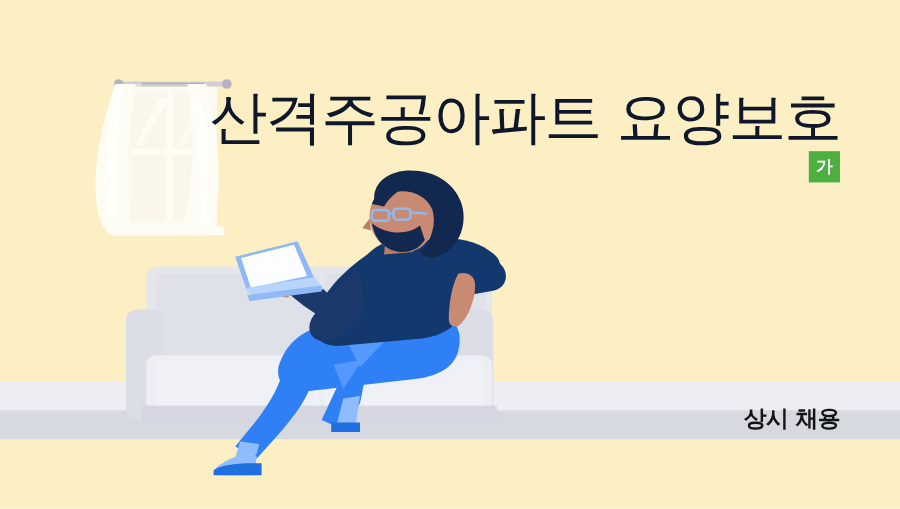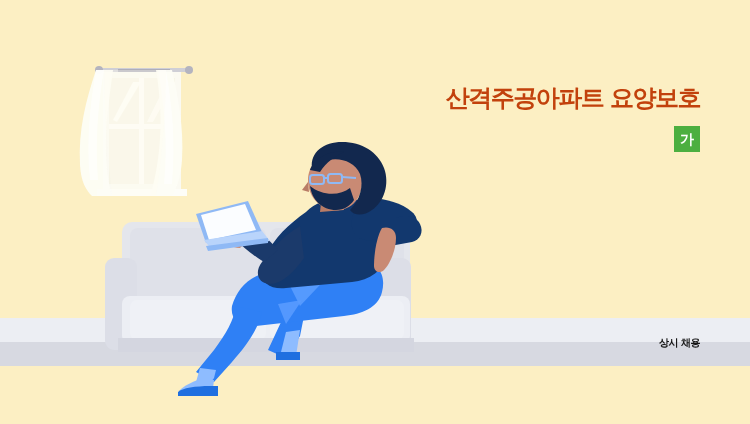--- a/index.html
+++ b/index.html
@@ -39,24 +39,24 @@
     position: absolute;
     left: 0;
     top: 72px;
     width: 700px;
     text-align: right;
     pointer-events: auto;
   }
   .headline {
     display: inline-block;
     position: relative;
-    font-size: 24px;
-    font-weight: 700;
+    font-size: 48px;
+    font-weight: 400;
     letter-spacing: -1.5px;
-    color: #c2410c;
+    color: #0f172a;
     line-height: 52px;
     white-space: nowrap;
   }
   .headline .hl-mark {
     position: relative;
     display: inline-block;
   }
   .headline .hl-mark::before {
     content: "";
     position: absolute;
@@ -101,21 +101,21 @@
     color: #141414;
     line-height: 26px;
   }
 
   .footnote {
     position: absolute;
     left: 0;
     top: 336px;
     width: 700px;
     text-align: right;
-    font-size: 10px;
+    font-size: 19px;
     font-weight: 700;
     letter-spacing: -0.5px;
     color: #141414;
     pointer-events: auto;
   }
 </style>
 </head>
 <body>
 
 <div id="banner">

